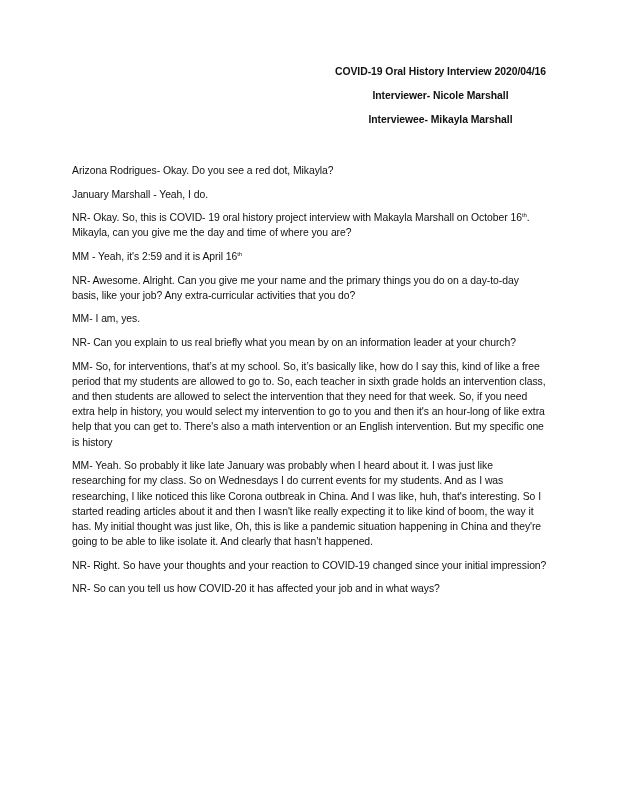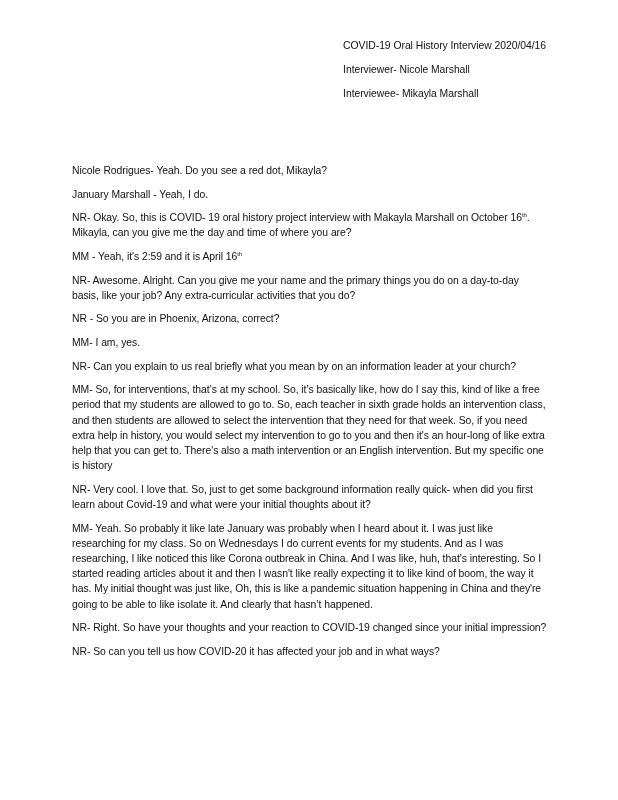--- a/index.html
+++ b/index.html
@@ -3,44 +3,42 @@
   <meta charset="utf-8">
   <style>
     html, body { margin: 0; padding: 0; background: #ffffff; }
     body { width: 618px; height: 800px; overflow: hidden; position: relative; }
     .page {
       position: absolute; left: 0; top: 0; width: 618px; height: 800px;
       background: #fff; color: #111;
       font-family: "Liberation Sans", sans-serif;
       font-size: 10.4px; letter-spacing: -0.05px;
     }
-    .header { position: absolute; right: 72px; top: 34px; text-align: left; }
+    .header { position: absolute; right: 72px; top: 60px; text-align: center; font-weight: bold; }
     .header .hl { height: 24px; line-height: 24px; white-space: nowrap; }
     .body { position: absolute; left: 72px; top: 163px; width: 476px; }
     .para { margin: 0 0 8.4px 0; line-height: 15.2px; }
     sup { font-size: 6px; line-height: 0; vertical-align: super; }
   </style>
 </head>
 <body>
 
 <div class="page">
   <div class="header">
     <div class="hl">COVID-19 Oral History Interview 2020/04/16</div>
     <div class="hl">Interviewer- Nicole Marshall</div>
     <div class="hl">Interviewee- Mikayla Marshall</div>
   </div>
 
   <div class="body">
-    <p class="para">Nicole Rodrigues- Yeah.  Do you see a red dot, Mikayla?</p>
+    <p class="para">Arizona Rodrigues- Okay.  Do you see a red dot, Mikayla?</p>
     <p class="para">January Marshall - Yeah, I do.</p>
     <p class="para"><span>NR-  Okay. So, this is COVID- 19 oral history project interview with Makayla Marshall on October 16</span><sup>th</sup><span>. Mikayla, can you give me the day and time of where you are?</span></p>
     <p class="para"><span>MM - Yeah, it's 2:59 and it is April 16</span><sup>th</sup><span></span></p>
     <p class="para">NR- Awesome. Alright. Can you give me your name and the primary things you do on a day-to-day basis, like your job? Any extra-curricular activities that you do?</p>
-    <p class="para">NR - So you are in Phoenix, Arizona, correct?</p>
     <p class="para">MM- I am, yes.</p>
     <p class="para">NR- Can you explain to us real briefly what you mean by on an information leader at your church?</p>
     <p class="para">MM- So, for interventions, that’s at my school. So, it’s basically like, how do I say this, kind of like a free period that my students are allowed to go to. So, each teacher in sixth grade holds an intervention class, and then students are allowed to select the intervention that they need for that week. So, if you need extra help in history, you would select my intervention to go to you and then it's an hour-long of like extra help that you can get to. There's also a math intervention or an English intervention.  But my specific one is history</p>
-    <p class="para">NR- Very cool. I love that.  So, just to get some background information really quick- when did you first learn about Covid-19 and what were your initial thoughts about it?</p>
     <p class="para">MM- Yeah. So probably it like late January was probably when I heard about it. I was just like researching for my class. So on Wednesdays I do current events for my students. And as I was researching, I like noticed this like Corona outbreak in China. And I was like, huh, that's interesting. So I started reading articles about it and then I wasn't like really expecting it to like kind of boom, the way it has. My initial thought was just like, Oh, this is like a pandemic situation happening in China and they're going to be able to like isolate it.  And clearly that hasn’t happened.</p>
     <p class="para">NR- Right. So have your thoughts and your reaction to COVID-19 changed since your initial impression?</p>
     <p class="para">NR- So can you tell us how COVID-20 it has affected your job and in what ways?</p>
   </div>
 </div>
 
 </body></html>

